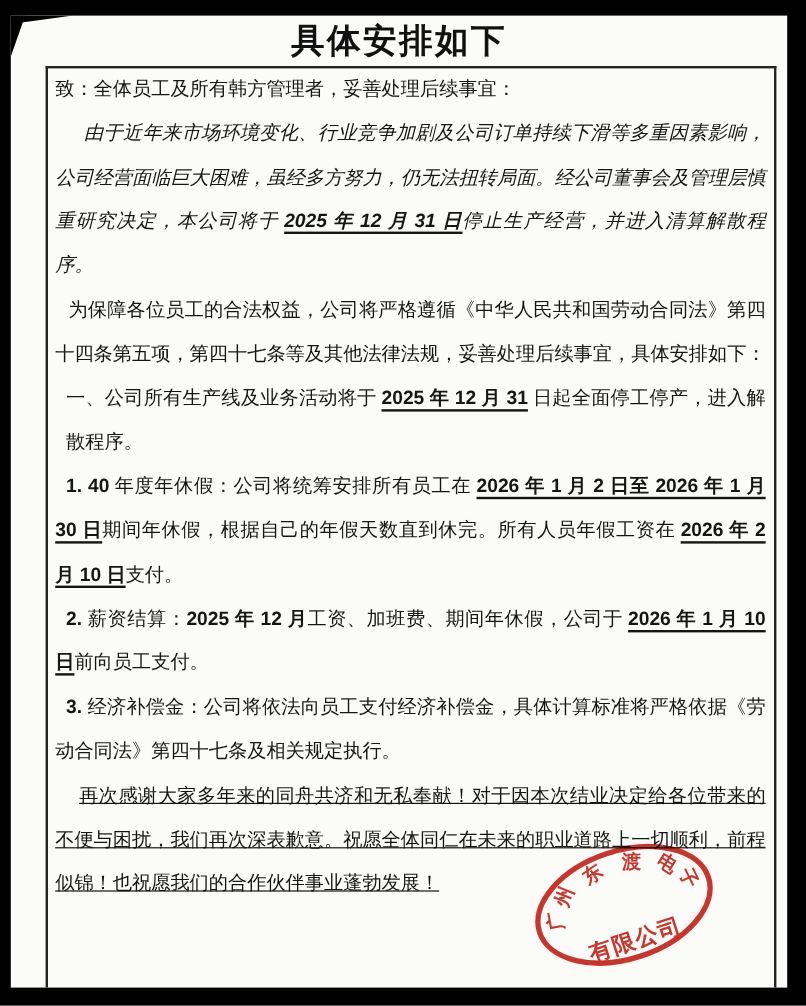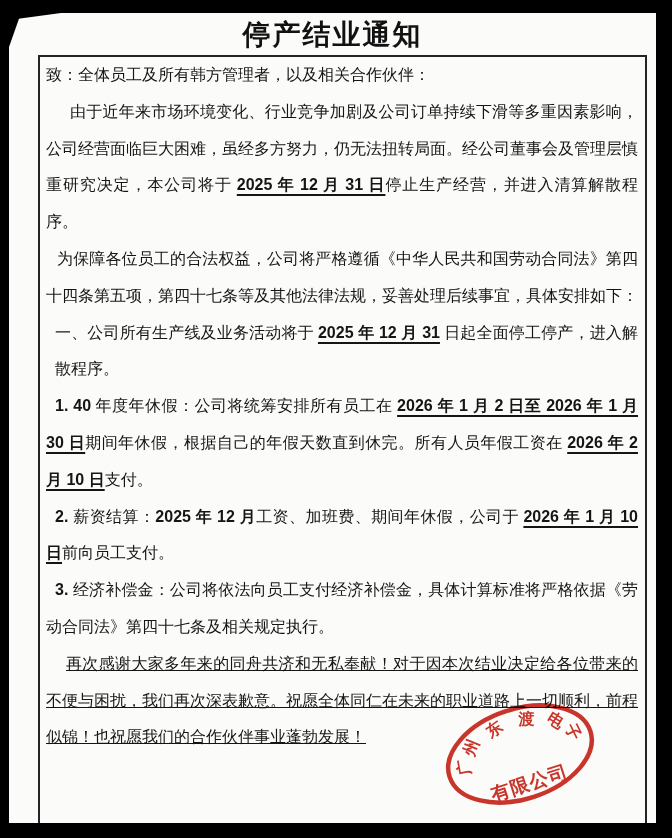--- a/index.html
+++ b/index.html
@@ -20,21 +20,21 @@
     margin:3px 0 0 0;text-align:center;font-size:28px;font-weight:bold;
     color:#111;letter-spacing:2px;line-height:38px;
   }
   .body-box{
     position:absolute;left:29px;right:9px;top:42px;bottom:-4px;
     border:2px solid #242424;border-bottom:none;
     padding:0 7px 0 6px;color:#151515;
   }
   .body-box p{margin:0;font-size:16px;line-height:36.8px;text-align:justify;}
   .p-flush{text-indent:0;}
-  .p-ind15{text-indent:24px;}
+  .p-ind15{text-indent:24px;font-style:italic;}
   .p-ind07{text-indent:11px;}
   .p-ind06{text-indent:9px;}
   .p-block06{padding-left:9px;text-indent:0;}
   .p-ind125{text-indent:20px;text-decoration:underline;}
   .p-ind29{text-indent:46px;}
   .num{font-family:"Liberation Sans","DejaVu Sans",sans-serif;font-weight:bold;}
   .du{
     font-family:"Liberation Sans","DejaVu Sans",sans-serif;font-weight:bold;
     text-decoration:underline;text-decoration-thickness:1.5px;text-underline-offset:4px;
   }
@@ -45,25 +45,25 @@
   .seal text{font-family:"Liberation Serif","DejaVu Serif",serif;font-weight:bold;}
 </style>
 </head>
 <body>
 
 <div class="page">
 
   <div class="wedge-top"></div>
   <div class="wedge-left"></div>
 
-  <h1 class="title">停产结业通知</h1>
+  <h1 class="title">具体安排如下</h1>
 
   <div class="body-box">
     <div>
-        <p class="p-flush"><span>致：全体员工及所有韩方管理者，以及相关合作伙伴：</span></p>
+        <p class="p-flush"><span>致：全体员工及所有韩方管理者，妥善处理后续事宜：</span></p>
         <p class="p-ind15"><span>由于近年来市场环境变化、行业竞争加剧及公司订单持续下滑等多重因素影响，公司经营面临巨大困难，虽经多方努力，仍无法扭转局面。经公司董事会及管理层慎重研究决定，本公司将于 </span><span class="du">2025 年 12 月 31 日</span><span>停止生产经营，并进入清算解散程序。</span></p>
         <p class="p-ind07"><span>为保障各位员工的合法权益，公司将严格遵循《中华人民共和国劳动合同法》第四十四条第五项，第四十七条等及其他法律法规，妥善处理后续事宜，具体安排如下：</span></p>
         <p class="p-block06"><span>一、公司所有生产线及业务活动将于 </span><span class="du">2025 年 12 月 31</span><span> 日起全面停工停产，进入解散程序。</span></p>
         <p class="p-ind06"><span class="num">1. 40</span><span> 年度年休假：公司将统筹安排所有员工在 </span><span class="du">2026 年 1 月 2 日至 2026 年 1 月 30 日</span><span>期间年休假，根据自己的年假天数直到休完。所有人员年假工资在 </span><span class="du">2026 年 2 月 10 日</span><span>支付。</span></p>
         <p class="p-ind06"><span class="num">2. </span><span>薪资结算：</span><span class="num">2025 年 12 月</span><span>工资、加班费、期间年休假，公司于 </span><span class="du">2026 年 1 月 10 日</span><span>前向员工支付。</span></p>
         <p class="p-ind06"><span class="num">3. </span><span>经济补偿金：公司将依法向员工支付经济补偿金，具体计算标准将严格依据《劳动合同法》第四十七条及相关规定执行。</span></p>
         <p class="p-ind125"><span>再次感谢大家多年来的同舟共济和无私奉献！对于因本次结业决定给各位带来的不便与困扰，我们再次深表歉意。祝愿全体同仁在未来的职业道路上一切顺利，前程似锦！也祝愿我们的合作伙伴事业蓬勃发展！</span></p>
       </div>
 
   </div>

